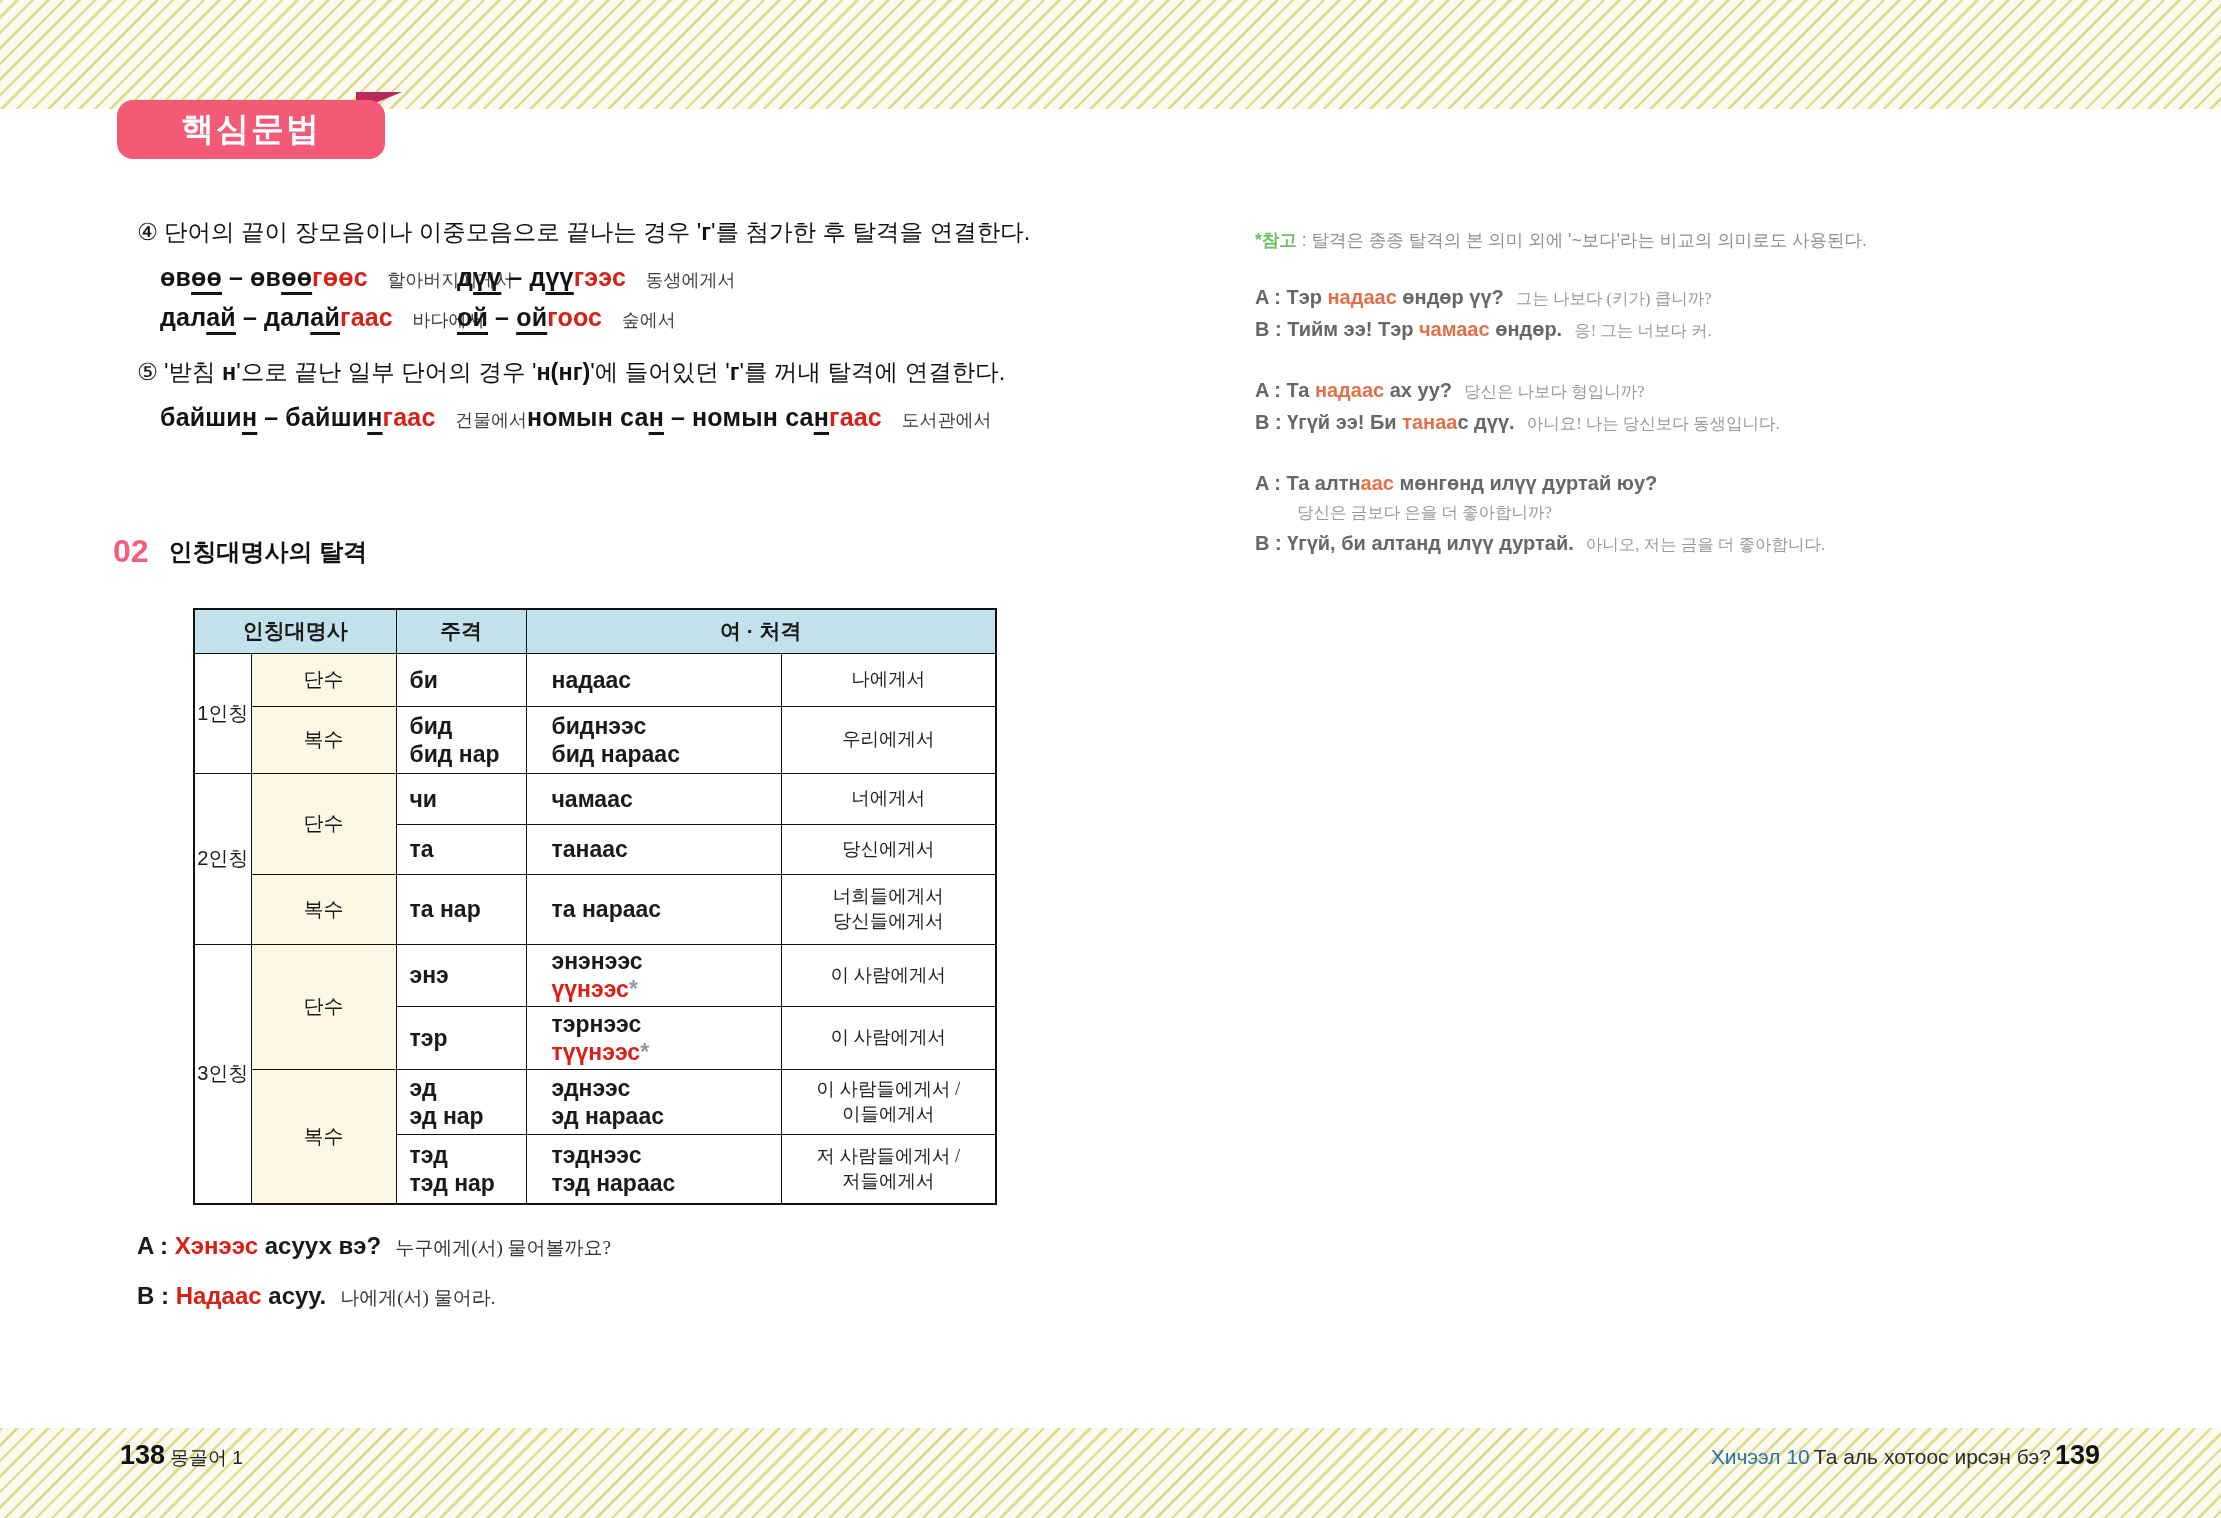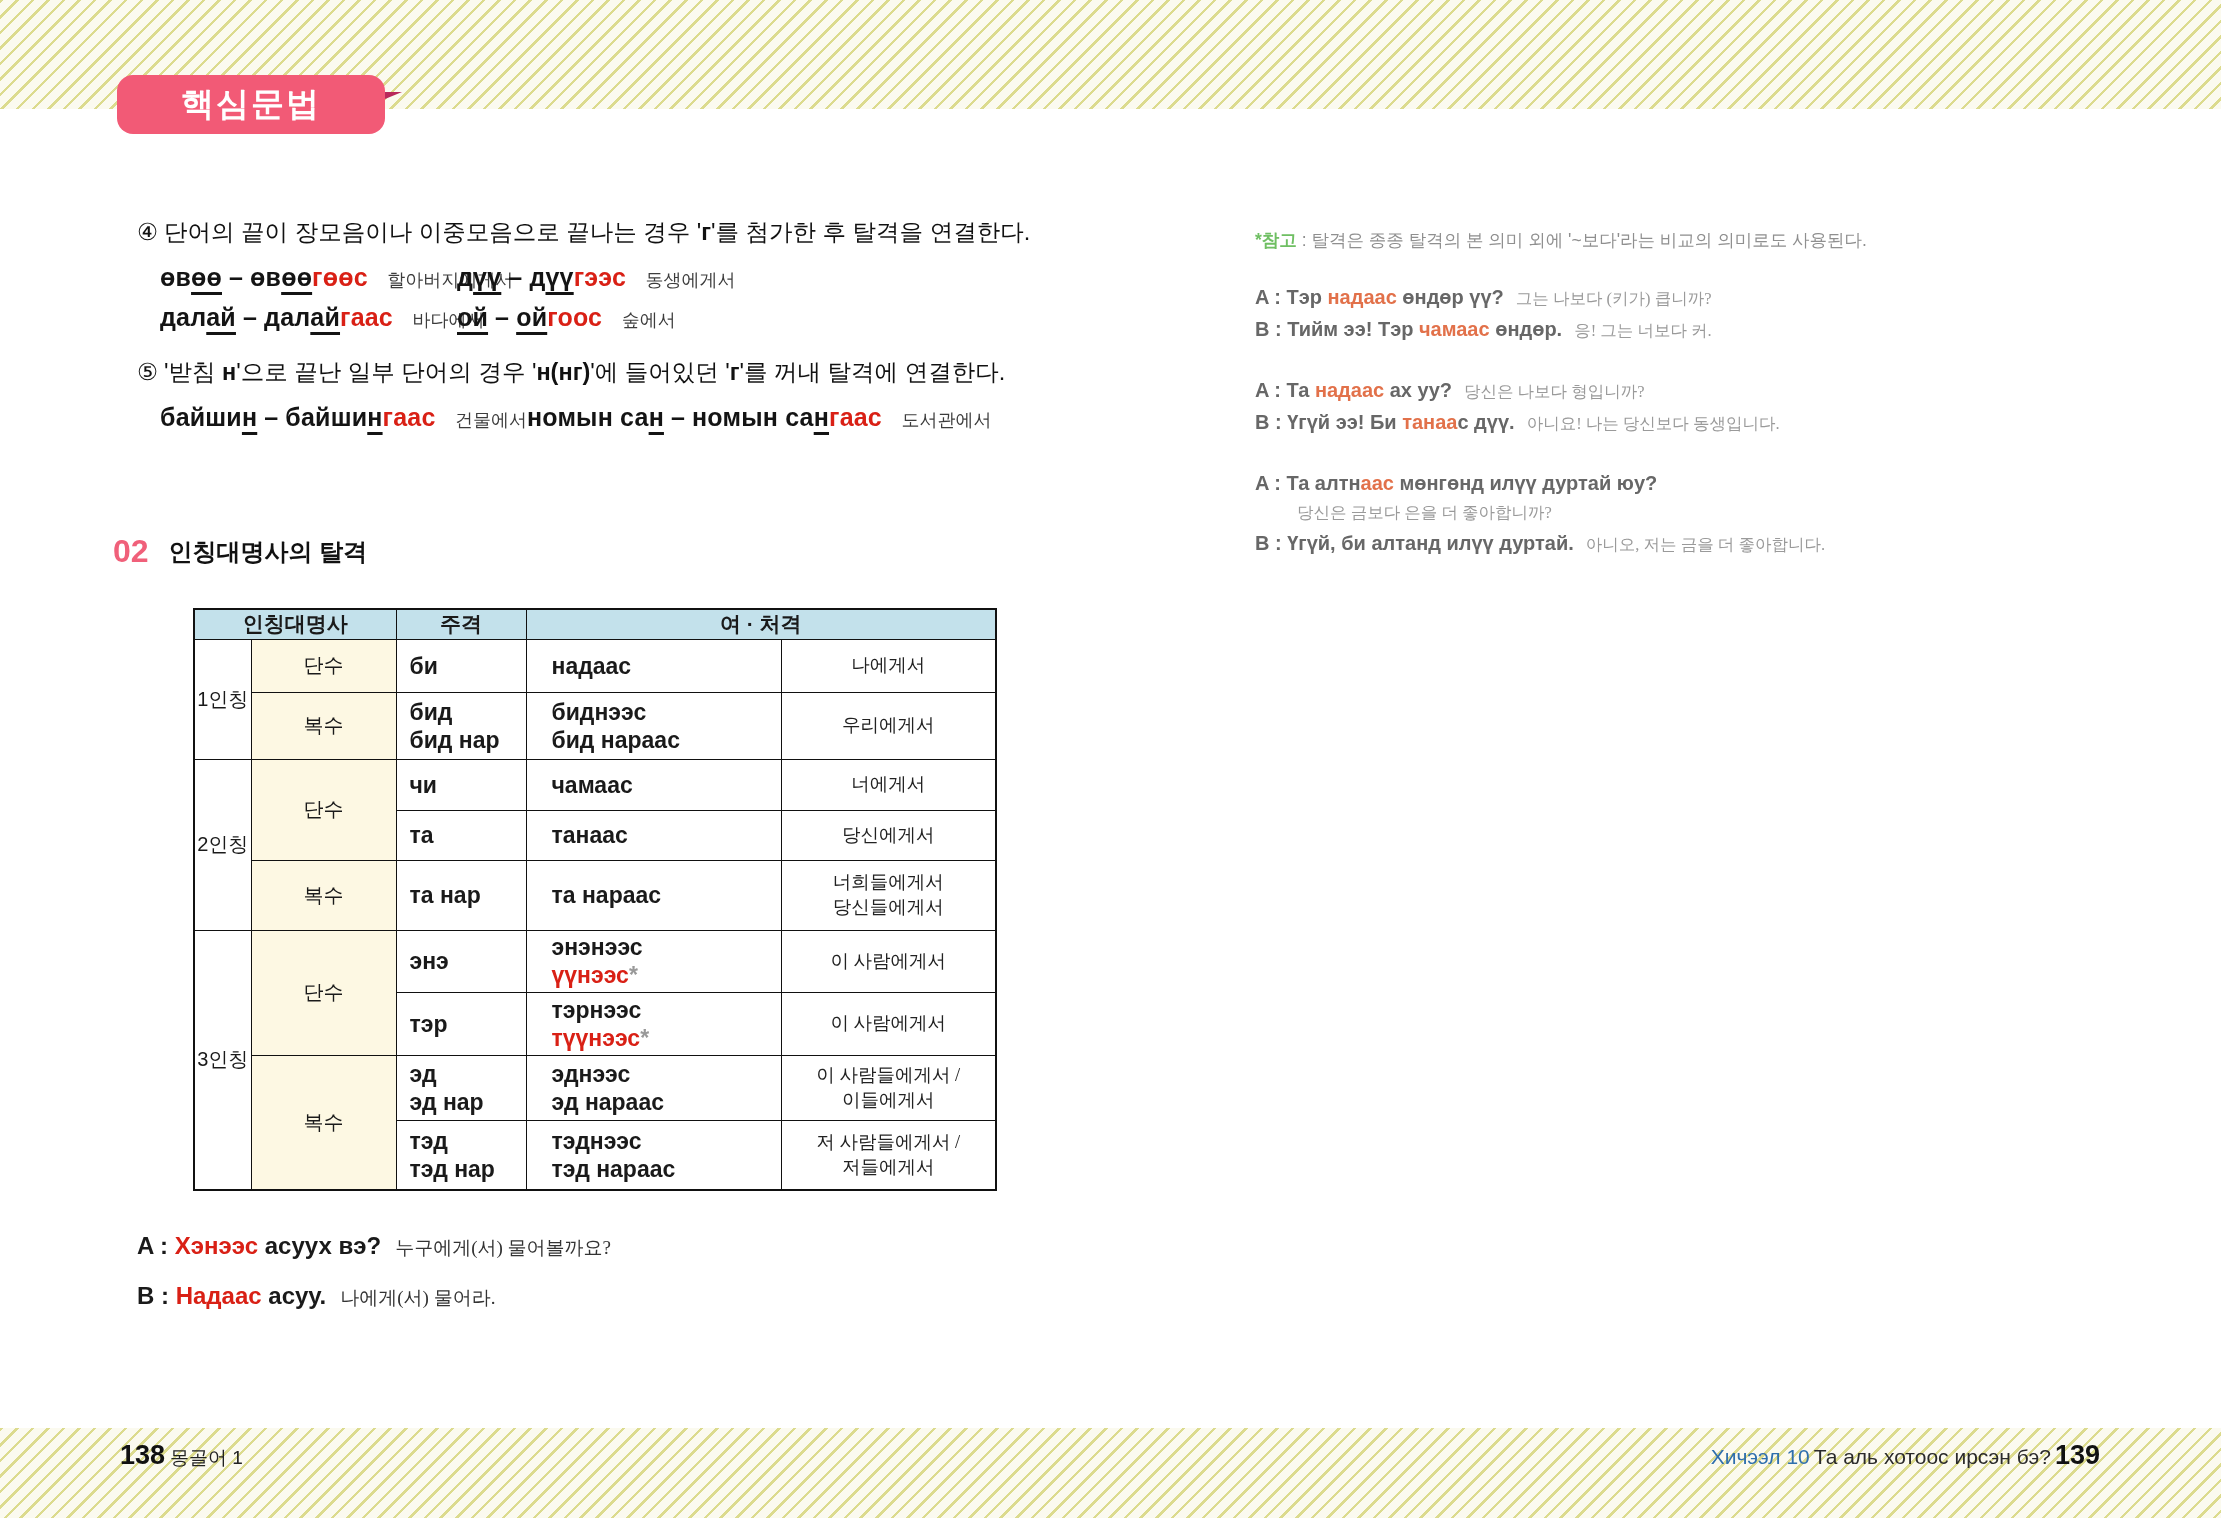--- a/index.html
+++ b/index.html
@@ -13,21 +13,21 @@
   body{width:2221px;height:1518px;font-family:"Liberation Sans",sans-serif;color:var(--text-dark)}
   .page{position:relative;width:2221px;height:1518px;background:#fff;overflow:hidden}
 
   .band{position:absolute;left:0;width:2221px;background-color:var(--stripe-bg);
     background-image:repeating-linear-gradient(135deg,var(--stripe-line) 0 2.5px,transparent 2.5px 11px)}
   .band-top{top:0;height:109px}
   .band-bottom{top:1428px;height:90px}
 
   .badge-fold{position:absolute;left:356px;top:92px;width:46px;height:19px;background:var(--fold);
     clip-path:polygon(0 0,100% 0,0 100%);z-index:2}
-  .badge{position:absolute;left:117px;top:75px;width:268px;height:59px;background:var(--badge);
+  .badge{position:absolute;left:117px;top:100px;width:268px;height:59px;background:var(--badge);
     border-radius:16px;display:flex;align-items:center;justify-content:center;z-index:3}
   .badge span{color:#fff;font-size:33px;font-weight:700;letter-spacing:2px}
 
   .abs{position:absolute}
 
   .rule-head{font-size:23.5px;color:#111;line-height:32px;white-space:nowrap}
   .rule-head b{font-weight:700}
   .rnum{margin-right:6px}
   .ex-grid{display:grid;grid-template-columns:297px auto;row-gap:11px;margin:15px 0 0 23px}
   .ex{white-space:nowrap}
@@ -38,21 +38,21 @@
   .dash{margin:0 7px}
   .gloss{font-family:"Liberation Serif",serif;font-size:18px;color:#3c3c3c;margin-left:15px}
 
   .sec02{display:flex;align-items:center;gap:20px}
   .secnum{color:var(--accent-num);font-size:32px;font-weight:700}
   .sectitle{font-size:24px;font-weight:700;color:#111}
 
   table.para{border-collapse:collapse;table-layout:fixed;width:802px}
   table.para td,table.para th{border:1.5px solid #111;vertical-align:middle}
   table.para{border:2px solid #111}
-  th.hd{background:var(--table-header-bg);font-size:21px;font-weight:700;height:30px;text-align:center}
+  th.hd{background:var(--table-header-bg);font-size:21px;font-weight:700;height:44px;text-align:center}
   td.pcell{font-size:20px;text-align:center;background:#fff;font-weight:400}
   td.scell{font-size:20px;text-align:center;background:var(--table-col-yellow)}
   td.mncell{font-size:23px;font-weight:700;padding-left:13px;line-height:28px}
   td.ablcell{font-size:23px;font-weight:700;padding-left:25px;line-height:28px}
   td.kocell{font-family:"Liberation Serif",serif;font-size:18.5px;text-align:center;line-height:25px;color:#222}
   .star{color:#999;font-weight:700}
 
   .qa p{white-space:nowrap;margin-bottom:21px}
   .qa .mnline{font-size:24px;font-weight:700}
   .qa .gloss2{font-family:"Liberation Serif",serif;font-size:19px;font-weight:400;color:#333;margin-left:14px}

